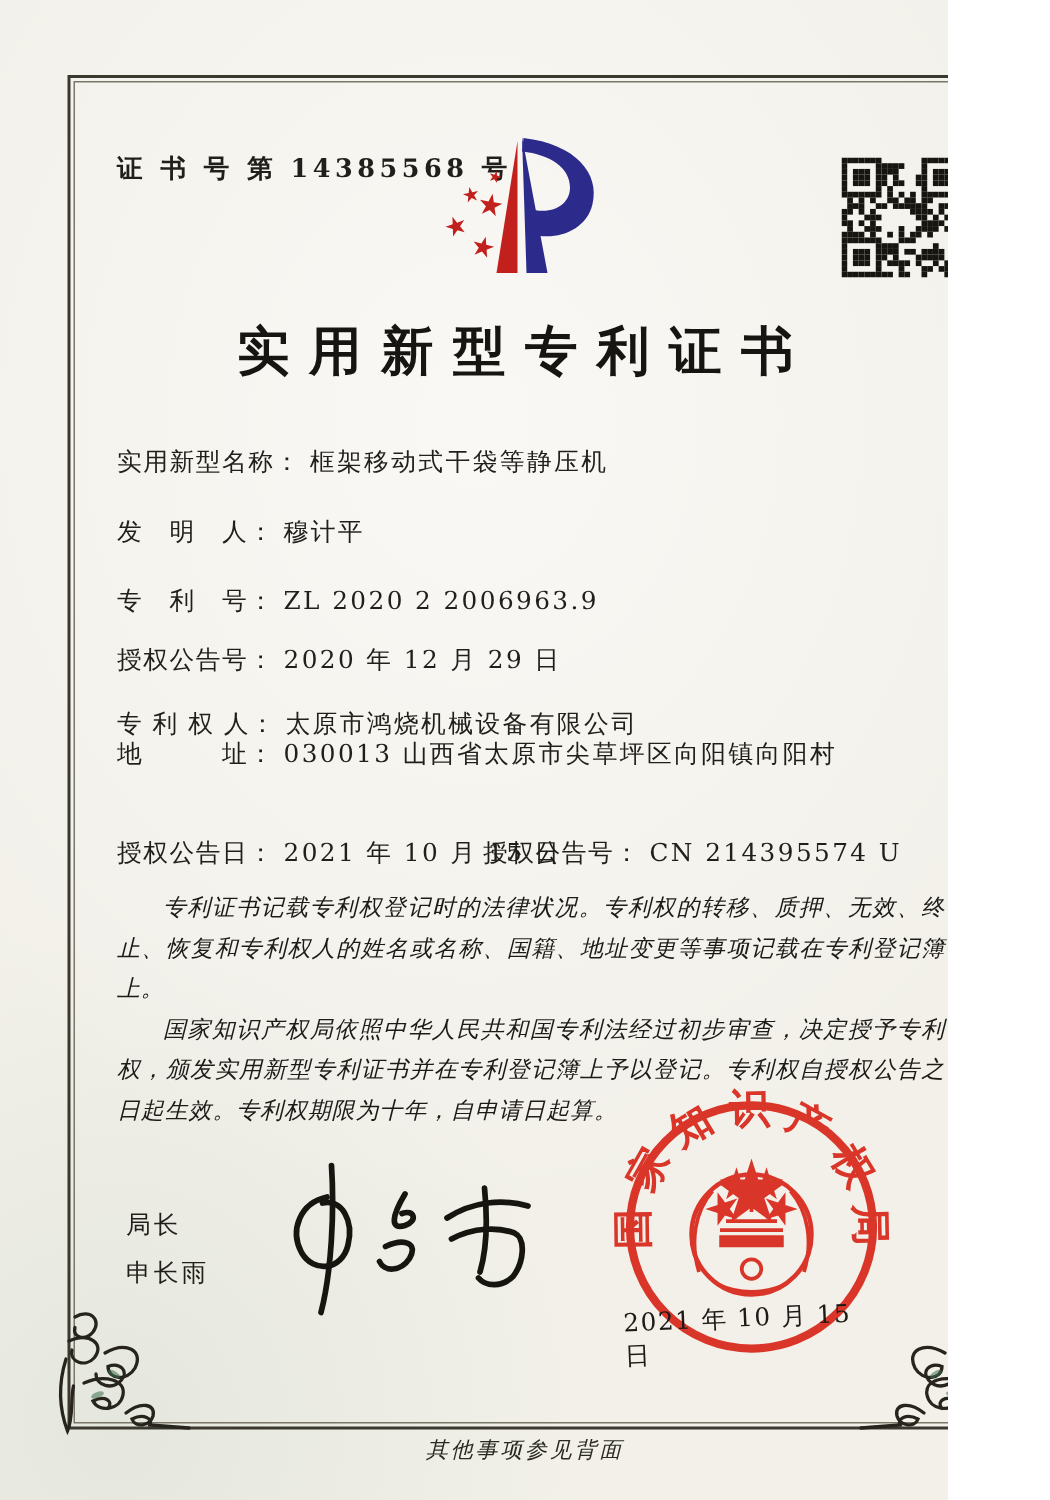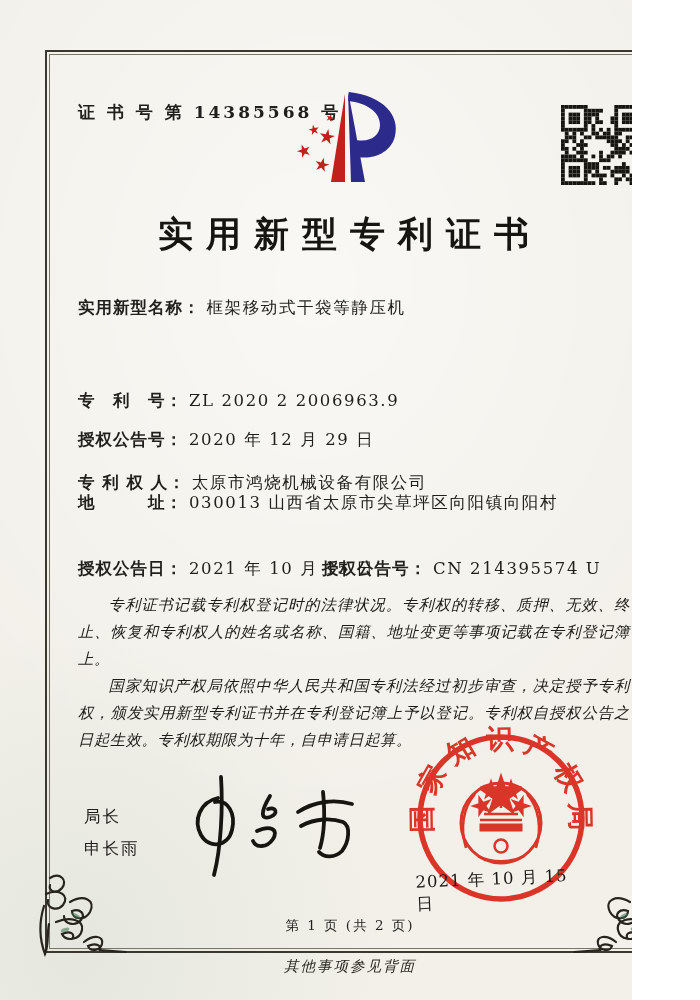--- a/index.html
+++ b/index.html
@@ -14,21 +14,21 @@
   }
   .frame{position:absolute;left:45px;top:50px;width:613px;height:899px;
     border:2.5px solid #3a382f;}
   .frame-inner{position:absolute;inset:2px;border:1px solid #7a7668;}
   .certno{position:absolute;left:78px;top:101px;font-size:17px;letter-spacing:3px;font-weight:600;}
   .logo{position:absolute;left:288px;top:84px;}
   .qr{position:absolute;left:561px;top:105px;}
   .title{position:absolute;left:0;top:211px;width:700px;text-align:center;
     font-size:35px;font-weight:bold;letter-spacing:13px;color:#171511;}
   .frow{position:absolute;left:78px;width:560px;height:24px;font-size:16.5px;white-space:nowrap;}
-  .frow .lbl{font-weight:700;letter-spacing:1px;}
+  .frow .lbl{font-weight:400;letter-spacing:1px;}
   .frow .val{letter-spacing:1.6px;margin-left:6px;}
   .grant-pair{position:absolute;left:244px;top:0;}
   .body-text{position:absolute;left:78px;top:592px;width:552px;
     font-size:15.3px;line-height:27px;font-style:italic;letter-spacing:.6px;color:#1d1b17;}
   .body-text p{margin:0;text-indent:2em;text-align:justify;}
   .officer{position:absolute;left:84px;top:806px;font-size:16.5px;letter-spacing:2px;}
   .officer div{margin-bottom:10px;}
   .sig{position:absolute;left:158px;top:768px;}
   .sealwrap{position:absolute;left:406px;top:722px;}
   .sealdate{position:absolute;left:416px;top:868px;width:170px;font-size:16.5px;
@@ -302,20 +302,23 @@
       <rect x="41.90" y="76.19" width="3.81" height="3.81" fill="#17150f"></rect>
       <rect x="53.33" y="76.19" width="3.81" height="3.81" fill="#17150f"></rect>
       <rect x="68.57" y="76.19" width="3.81" height="3.81" fill="#17150f"></rect>
     </svg>
 
   <div class="title">实用新型专利证书</div>
 
   <div class="frow" style="top:297px">
     <span class="lbl">实用新型名称：</span><span class="val">框架移动式干袋等静压机</span>
   </div>
+  <div class="frow" style="top:344px">
+    <span class="lbl">发　明　人：</span><span class="val">穆计平</span>
+  </div>
   <div class="frow" style="top:390px">
     <span class="lbl">专　利　号：</span><span class="val">ZL 2020 2 2006963.9</span>
   </div>
   <div class="frow" style="top:429px">
     <span class="lbl">授权公告号：</span><span class="val">2020 年 12 月 29 日</span>
   </div>
   <div class="frow" style="top:472px">
     <span class="lbl">专 利 权 人：</span><span class="val">太原市鸿烧机械设备有限公司</span>
   </div>
   <div class="frow" style="top:492px">
@@ -372,21 +375,20 @@
           <path d="M72,134 C86,141 104,141 118,134"></path>
           <circle cx="95" cy="124" r="6.5"></circle>
         </g>
         <rect x="74" y="102" width="42" height="7"></rect>
       </g>
     </g>
   </svg>
 
   <div class="sealdate">2021 年 10 月 15 日</div>
 
-  <div class="pageinfo">第 1 页 (共 2 页)</div>
   <div class="backnote">其他事项参见背面</div>
 
   <svg class="orn orn-bl" width="94" height="88" viewBox="0 0 94 88">
     <g fill="none" stroke="#26241c" stroke-width="2.2" stroke-linecap="round">
       <path d="M16,6 C26,0 34,8 28,16 C23,22 14,20 16,13"></path>
       <path d="M12,22 C26,16 36,24 29,33 C23,40 12,36 14,28"></path>
       <path d="M36,30 C50,22 62,28 56,40 C51,49 38,48 38,39 C46,36 52,42 47,48 C41,55 30,52 30,44"></path>
       <path d="M22,50 C36,44 50,48 48,58 C46,68 32,70 28,62 C36,58 42,62 38,67"></path>
       <path d="M50,70 C60,62 70,64 68,72 C66,79 56,80 54,74 C62,70 68,74 66,78 L92,80"></path>
       <path d="M10,34 C5,50 5,66 11,82 C15,73 13,60 15,52"></path>

